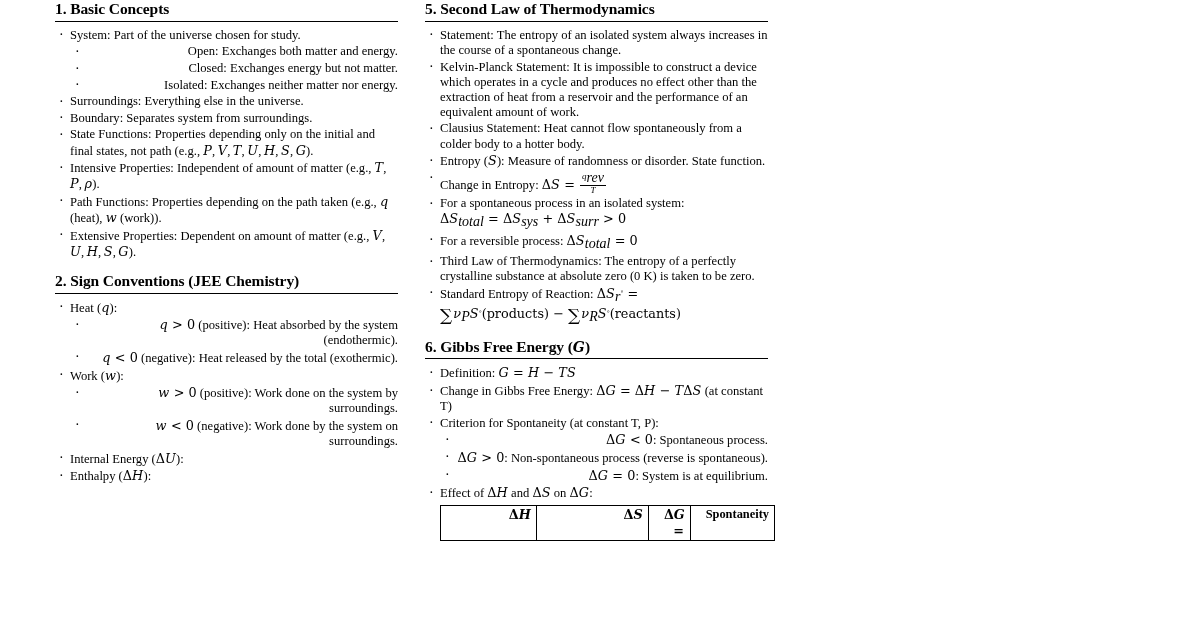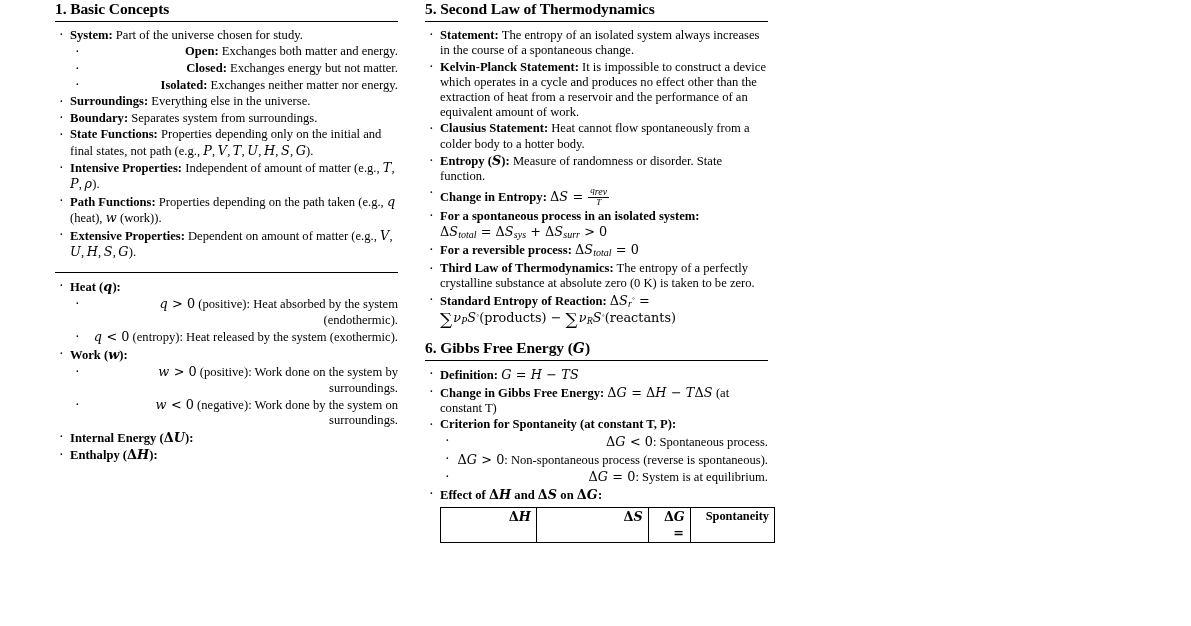--- a/index.html
+++ b/index.html
@@ -79,21 +79,21 @@
     text-align: right;
   }
   ul.lvl2 > li::before {
     content: "\00B7";
     position: absolute;
     left: 5px;
     top: -0.5px;
     font-size: 14px;
     line-height: 1.20;
   }
-  b, .b { font-weight: bold; }
+  b, .b { font-weight: normal; }
 
   
   .m {
     font-family: "DejaVu Serif", "Liberation Serif", serif;
     font-style: italic;
     font-size: 12.8px;
     letter-spacing: 0.2px;
   }
   .mu {
     font-family: "DejaVu Serif", "Liberation Serif", serif;
@@ -101,21 +101,21 @@
     font-size: 12.8px;
   }
   .mop {
     font-family: "DejaVu Serif", "Liberation Serif", serif;
     font-style: normal;
     font-size: 12.8px;
     padding: 0 1px;
   }
   sub.ms {
     font-style: italic;
-    font-size: 10px;
+    font-size: 14px;
     vertical-align: -0.22em;
   }
   sup.mdeg {
     font-size: 8.5px;
     vertical-align: 0.45em;
     font-style: normal;
   }
   .frac {
     display: inline-block;
     vertical-align: -0.42em;
@@ -194,28 +194,29 @@
         </li>
 
         <li>
           <b>Extensive Properties:</b><span> Dependent on amount of matter (e.g., </span><span class="m">V</span><span>, </span><span class="m">U</span><span>, </span><span class="m">H</span><span>, </span><span class="m">S</span><span>, </span><span class="m">G</span><span>).</span>
         </li>
 
       </ul>
     </div>
 
     <div class="sec-block">
+      <h2 class="section">2. Sign Conventions (JEE Chemistry)</h2>
       <hr class="rule">
       <ul class="lvl1">
 
         <li>
           <b>Heat (<span class="m">q</span>):</b>
           <ul class="lvl2">
             <li><span class="m">q</span> <span class="mop">&gt;</span> <span class="mu">0</span><span> (positive): Heat absorbed by the system (endothermic).</span></li>
-            <li><span class="m">q</span> <span class="mop">&lt;</span> <span class="mu">0</span><span> (entropy): Heat released by the system (exothermic).</span></li>
+            <li><span class="m">q</span> <span class="mop">&lt;</span> <span class="mu">0</span><span> (negative): Heat released by the total (exothermic).</span></li>
           </ul>
         </li>
 
         <li>
           <b>Work (<span class="m">w</span>):</b>
           <ul class="lvl2">
             <li><span class="m">w</span> <span class="mop">&gt;</span> <span class="mu">0</span><span> (positive): Work done on the system by surroundings.</span></li>
             <li><span class="m">w</span> <span class="mop">&lt;</span> <span class="mu">0</span><span> (negative): Work done by the system on surroundings.</span></li>
           </ul>
         </li>

